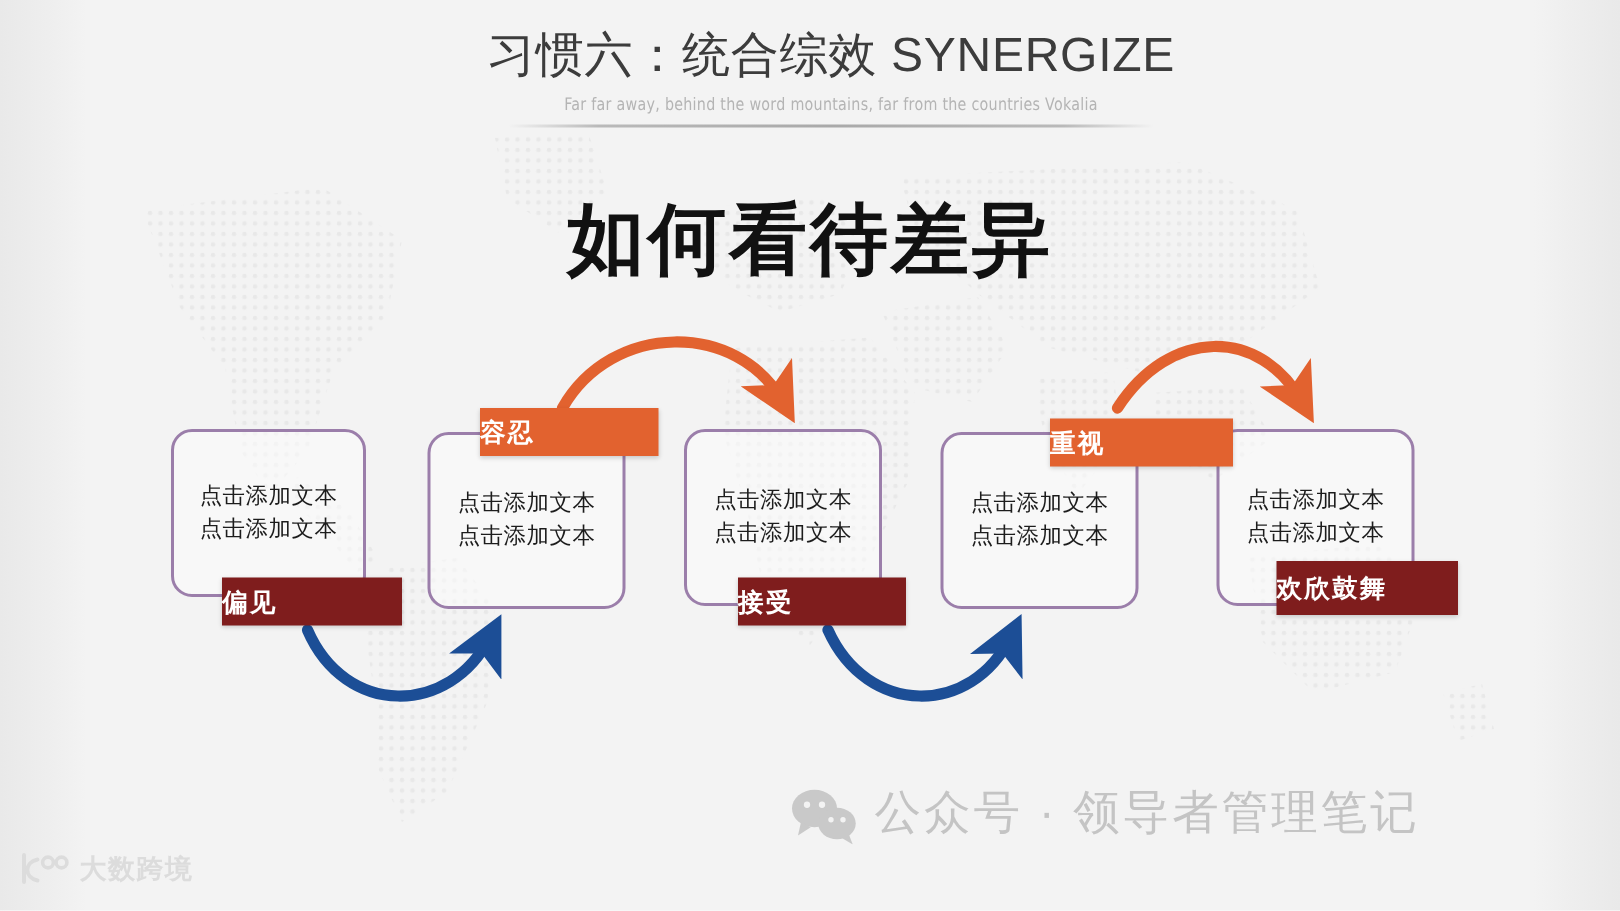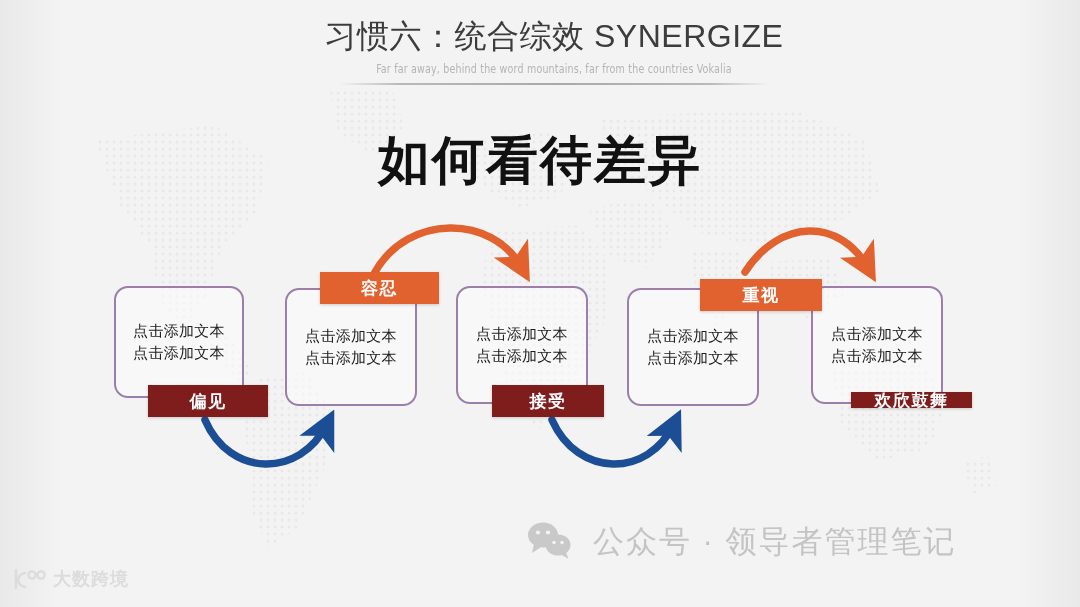--- a/index.html
+++ b/index.html
@@ -93,35 +93,34 @@
     line-height: 1.45;
     text-align: center;
     white-space: pre-line;
     letter-spacing: .3px;
   }
 
   .tag {
     position: absolute;
     display: flex;
     align-items: center;
-    justify-content: center;
     color: #ffffff;
     font-size: 17px;
     font-weight: 700;
     letter-spacing: 1.5px;
     box-shadow: 0 1px 3px rgba(0,0,0,.18);
   }
   .tag.blue   { background: #7f1d1d; }
   .tag.orange { background: #e2622f; }
 
   
   #watermark {
     position: absolute;
     left: 527px; top: 521px;
-    display: flex; align-items: flex-start; gap: 22px;
+    display: flex; align-items: flex-end; gap: 12px;
   }
   #wechat-icon { width: 44px; height: 38px; flex: 0 0 auto; }
   #watermark-text {
     font-size: 31px;
     color: #c4c4c4;
     letter-spacing: 2px;
     white-space: nowrap;
   }
 
   
@@ -242,21 +241,21 @@
     </div>
     <div class="tag orange" style="left:320px; top:272px; width:119px; height:32px;">
       <span>容忍</span>
     </div>
     <div class="tag blue" style="left:492px; top:385px; width:112px; height:32px;">
       <span>接受</span>
     </div>
     <div class="tag orange" style="left:673px; top:279px; width:122px; height:32px;margin-left:27px;">
       <span>重视</span>
     </div>
-    <div class="tag blue" style="left:851px; top:392px; width:121px; height:16px;">
+    <div class="tag blue" style="left:851px; top:374px; width:121px; height:36px;">
       <span>欢欣鼓舞</span>
     </div>
   </div>
 
   <div id="watermark">
     <svg id="wechat-icon" viewBox="0 0 44 38" aria-hidden="true">
       <ellipse cx="16" cy="14" rx="15" ry="12.5" fill="#c9c9c9"></ellipse>
       <path d="M7 23 L5 32 L13.5 26.5 Z" fill="#c9c9c9"></path>
       <circle cx="11" cy="11.5" r="2.1" fill="#f3f3f3"></circle>
       <circle cx="21" cy="11.5" r="2.1" fill="#f3f3f3"></circle>

